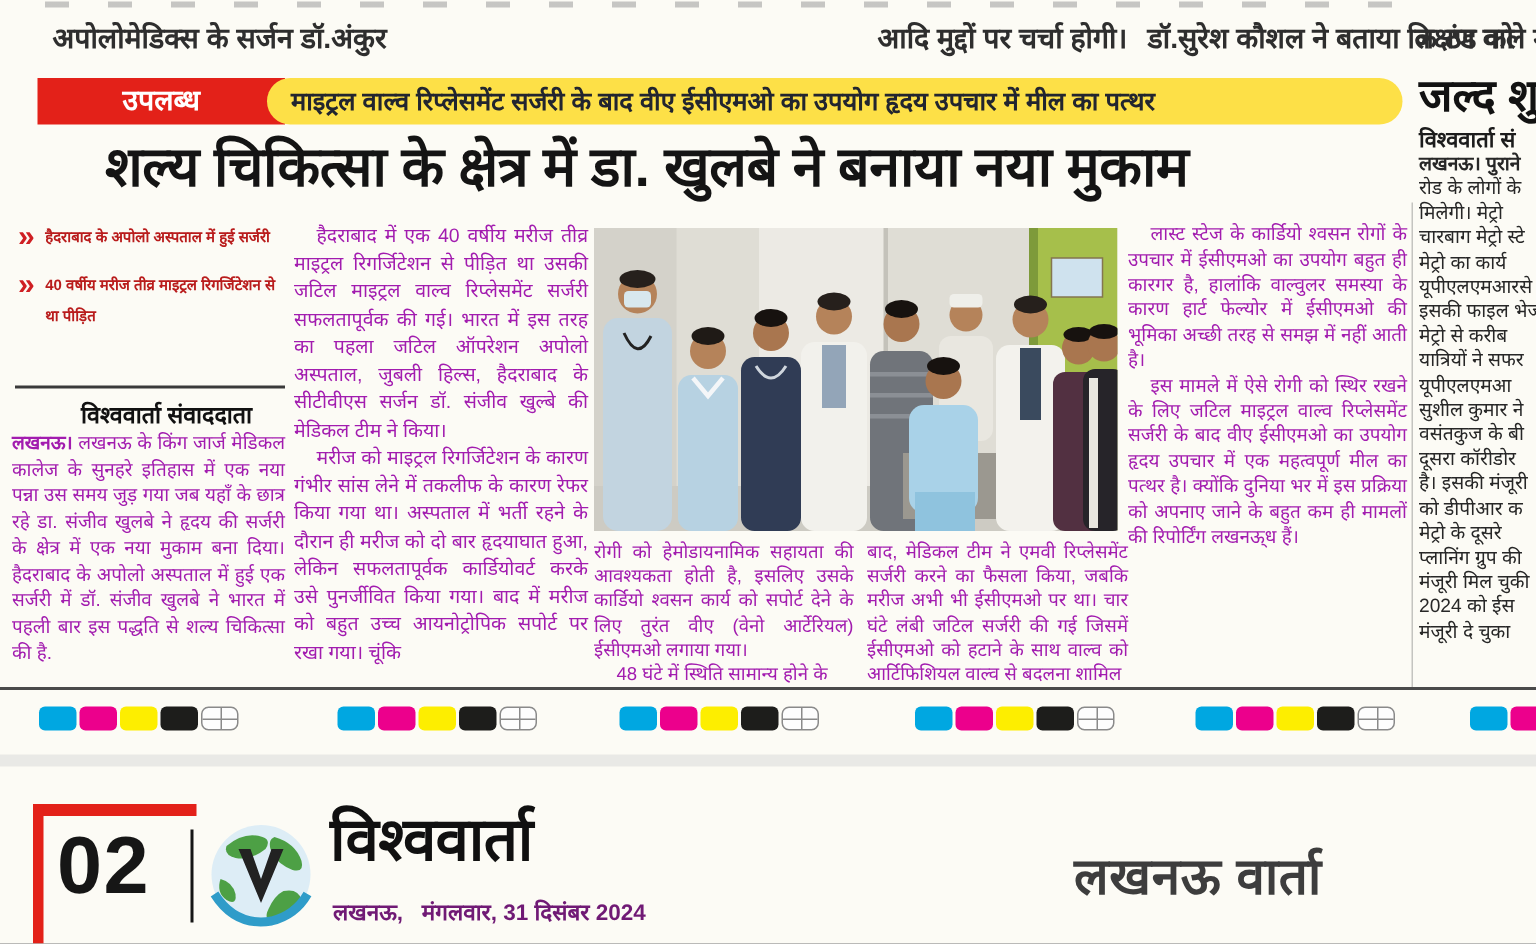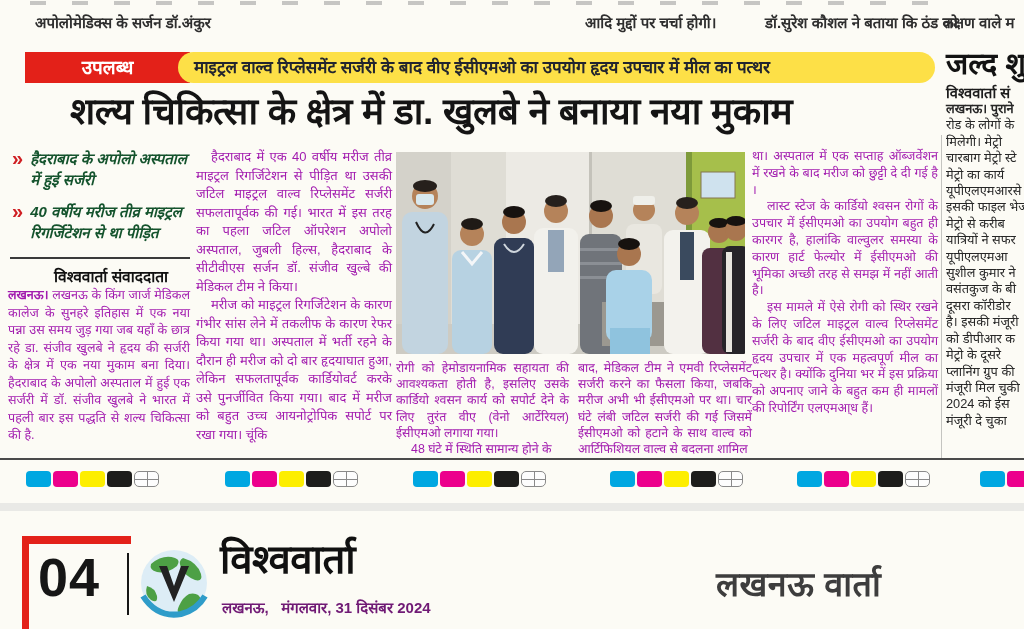--- a/index.html
+++ b/index.html
@@ -1,30 +1,30 @@
 <!DOCTYPE html>
 <html><head>
 <meta charset="utf-8">
 <style>
   html,body{margin:0;padding:0;background:#888;}
   #page{position:relative;width:1024px;height:629px;margin:0 auto;background:#fcfbf5;
         font-family:"Liberation Sans",sans-serif;overflow:hidden;color:#1c1c1c;}
   .abs{position:absolute;}
   
   .remnants{height:4px;background:repeating-linear-gradient(90deg,#9a9a9a 0 16px,transparent 16px 42px);opacity:.55;}
-  .frag{font-size:15px;font-weight:600;color:#2e2e2e;white-space:nowrap;}
+  .frag{font-size:19px;font-weight:600;color:#2e2e2e;white-space:nowrap;}
   
   .badge{background:#e32119;color:#fff;font-weight:800;font-size:19px;line-height:31px;text-align:center;}
   .strap{background:#fde047;border-radius:17px;color:#22252f;font-weight:700;font-size:17px;
          line-height:31px;padding:0 16px;white-space:nowrap;overflow:hidden;}
   .headline{font-size:37px;font-weight:800;color:#141414;white-space:nowrap;letter-spacing:-.3px;margin-left:45px;}
   
   .bullet-row{display:flex;gap:7px;margin-bottom:11px;}
   .bullet-glyph{color:#cf1f23;font-weight:800;font-size:20px;line-height:21px;flex:0 0 auto;}
-  .bullet-text{font-weight:700;font-size:15px;line-height:21px;color:#14532d;font-style:italic;}
+  .bullet-text{font-weight:700;font-size:10px;line-height:21px;color:#b91c1c;}
   .rule{background:#3a3a3a;}
   .byline{font-weight:800;font-size:15.5px;color:#111;margin-left:44px;}
   .body-text{font-size:12.6px;line-height:17.5px;text-align:justify;color:#a21caf;}
   .lh19{line-height:18.5px;font-size:13px;}
   .lh16{line-height:16.2px;font-size:12.4px;}
   .lh17{line-height:16.8px;}
   .indent{text-indent:15px;}
   .mt0{margin:0;}
   b.dateline-word{font-weight:800;}
   
@@ -152,23 +152,22 @@
 
   <div class="abs" style="left:396px;top:360px;width:173px;">
     <p class="body-text lh16 mt0">रोगी को हेमोडायनामिक सहायता की आवश्यकता होती है, इसलिए उसके कार्डियो श्वसन कार्य को सपोर्ट देने के लिए तुरंत वीए (वेनो आर्टेरियल) ईसीएमओ लगाया गया।</p>
     <p class="body-text lh16 indent mt0">48 घंटे में स्थिति सामान्य होने के</p>
   </div>
   <div class="abs" style="left:578px;top:360px;width:174px;">
     <p class="body-text lh16 mt0">बाद, मेडिकल टीम ने एमवी रिप्लेसमेंट सर्जरी करने का फैसला किया, जबकि मरीज अभी भी ईसीएमओ पर था। चार घंटे लंबी जटिल सर्जरी की गई जिसमें ईसीएमओ को हटाने के साथ वाल्व को आर्टिफिशियल वाल्व से बदलना शामिल</p>
   </div>
 
   <div class="abs" style="left:752px;top:148px;width:186px;">
-    <p class="body-text lh17 mt0">था। अस्पताल में एक सप्ताह ऑब्जर्वेशन में रखने के बाद मरीज को छुट्टी दे दी गई है ।</p>
     <p class="body-text lh17 indent mt0">लास्ट स्टेज के कार्डियो श्वसन रोगों के उपचार में ईसीएमओ का उपयोग बहुत ही कारगर है, हालांकि वाल्वुलर समस्या के कारण हार्ट फेल्योर में ईसीएमओ की भूमिका अच्छी तरह से समझ में नहीं आती है।</p>
-    <p class="body-text lh17 indent mt0">इस मामले में ऐसे रोगी को स्थिर रखने के लिए जटिल माइट्रल वाल्व रिप्लेसमेंट सर्जरी के बाद वीए ईसीएमओ का उपयोग हृदय उपचार में एक महत्वपूर्ण मील का पत्थर है। क्योंकि दुनिया भर में इस प्रक्रिया को अपनाए जाने के बहुत कम ही मामलों की रिपोर्टिंग एलएमआ्ध हैं।</p>
+    <p class="body-text lh17 indent mt0">इस मामले में ऐसे रोगी को स्थिर रखने के लिए जटिल माइट्रल वाल्व रिप्लेसमेंट सर्जरी के बाद वीए ईसीएमओ का उपयोग हृदय उपचार में एक महत्वपूर्ण मील का पत्थर है। क्योंकि दुनिया भर में इस प्रक्रिया को अपनाए जाने के बहुत कम ही मामलों की रिपोर्टिंग लखनऊ्ध हैं।</p>
   </div>
 
   <div class="abs vdivider" style="left:941px;top:135px;height:325px;"></div>
 
   <div class="abs side-head" style="left:946px;top:42px;">जल्द शु</div>
   <div class="abs side-byline" style="left:946px;top:82px;">विश्ववार्ता सं</div>
   <div class="abs" style="left:946px;top:101px;width:120px;">
       <div class="side-line">लखनऊ। पुराने</div>
       <div class="side-line">रोड के लोगों के</div>
       <div class="side-line">मिलेगी। मेट्रो</div>
@@ -229,21 +228,21 @@
       <span class="regmark"></span>
     </div>
   <div class="cgroup" style="left:980px;">
       <span class="swatch" style="background: rgb(0, 167, 225);"></span>
       <span class="swatch" style="background: rgb(236, 0, 140);"></span>
     </div>
 
   <div class="abs grayband" style="left:0;top:503px;width:1024px;height:8px;"></div>
 
   <div class="abs corner" style="left:22px;top:536px;width:102px;height:92px;"></div>
-  <div class="abs pagenum" style="left:38px;top:546px;">04</div>
+  <div class="abs pagenum" style="left:38px;top:546px;">02</div>
   <div class="abs vline" style="left:127px;top:553px;width:2px;height:62px;"></div>
 
   <div class="abs" style="left:137px;top:546px;width:74px;height:74px;">
     <svg width="74" height="74" viewBox="0 0 74 74">
       <circle cx="37" cy="37" r="33" fill="#ddedf6"></circle>
       <path d="M14 18 q12 -10 24 -6 q6 2 2 8 q-10 8 -20 6 q-8 -2 -6 -8z" fill="#4da045"></path>
       <path d="M46 12 q14 4 18 16 q2 8 -6 6 q-10 -4 -14 -12 q-3 -8 2 -10z" fill="#4da045"></path>
       <path d="M10 40 q8 2 10 10 q1 8 -6 4 q-7 -5 -4 -14z" fill="#4da045"></path>
       <path d="M52 48 q10 -2 12 6 q-6 12 -18 14 q-8 0 -4 -8 q4 -9 10 -12z" fill="#4da045"></path>
       <path d="M6 50 q14 22 38 18 q16 -4 24 -18" stroke="#2f9cc9" stroke-width="6" fill="none"></path>

